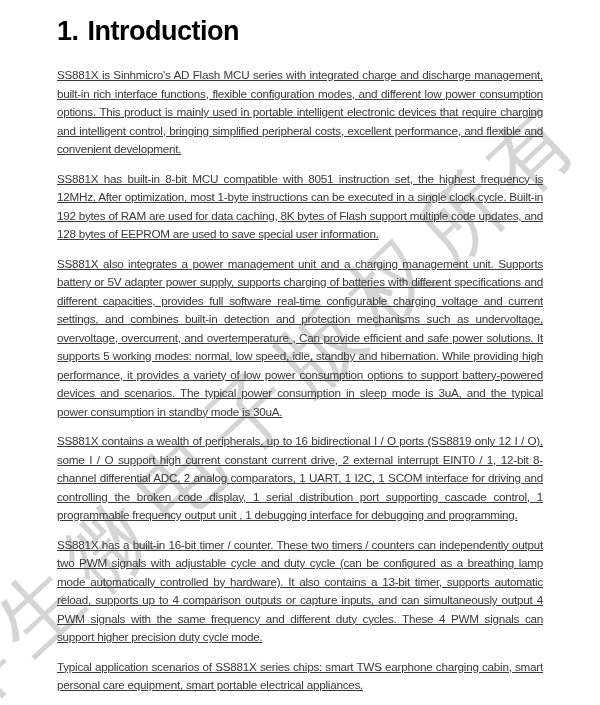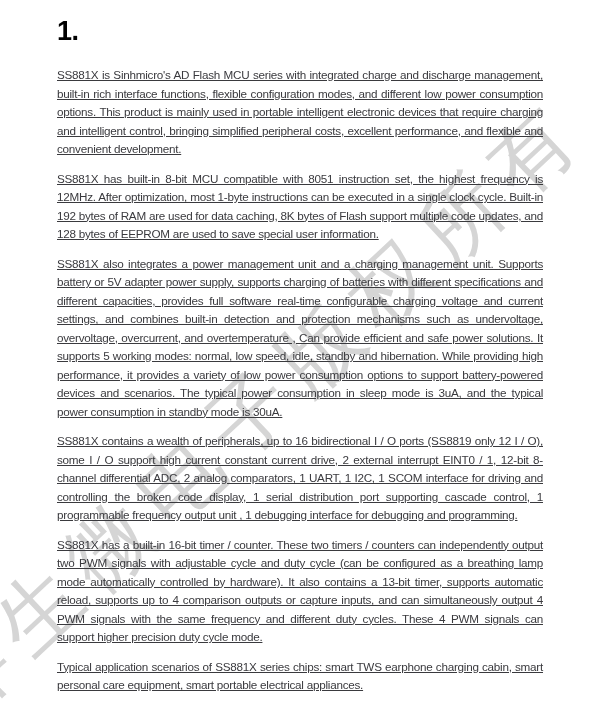--- a/index.html
+++ b/index.html
@@ -63,20 +63,21 @@
 <body>
 
 <div class="page" style="--background: #ffffff; --heading_text: #000000; --body_text: #3a3a3e; --watermark: #bfbfbf;">
 
   <div class="watermark">昇生微电子版权所有</div>
 
   <div class="content">
 
     <h1 class="heading">
       <span class="num">1.</span>
+      <span class="title">Introduction</span>
     </h1>
 
     <p class="para">SS881X is Sinhmicro's AD Flash MCU series with integrated charge and discharge management, built-in rich interface functions, flexible configuration modes, and different low power consumption options. This product is mainly used in portable intelligent electronic devices that require charging and intelligent control, bringing simplified peripheral costs, excellent performance, and flexible and convenient development.</p>
 
     <p class="para">SS881X has built-in 8-bit MCU compatible with 8051 instruction set, the highest frequency is 12MHz. After optimization, most 1-byte instructions can be executed in a single clock cycle. Built-in 192 bytes of RAM are used for data caching, 8K bytes of Flash support multiple code updates, and 128 bytes of EEPROM are used to save special user information.</p>
 
     <p class="para">SS881X also integrates a power management unit and a charging management unit. Supports battery or 5V adapter power supply, supports charging of batteries with different specifications and different capacities, provides full software real-time configurable charging voltage and current settings, and combines built-in detection and protection mechanisms such as undervoltage, overvoltage, overcurrent, and overtemperature , Can provide efficient and safe power solutions. It supports 5 working modes: normal, low speed, idle, standby and hibernation. While providing high performance, it provides a variety of low power consumption options to support battery-powered devices and scenarios. The typical power consumption in sleep mode is 3uA, and the typical power consumption in standby mode is 30uA.</p>
 
     <p class="para">SS881X contains a wealth of peripherals, up to 16 bidirectional I / O ports (SS8819 only 12 I / O), some I / O support high current constant current drive, 2 external interrupt EINT0 / 1, 12-bit 8-channel differential ADC, 2 analog comparators, 1 UART, 1 I2C, 1 SCOM interface for driving and controlling the broken code display, 1 serial distribution port supporting cascade control, 1 programmable frequency output unit , 1 debugging interface for debugging and programming.</p>
 

